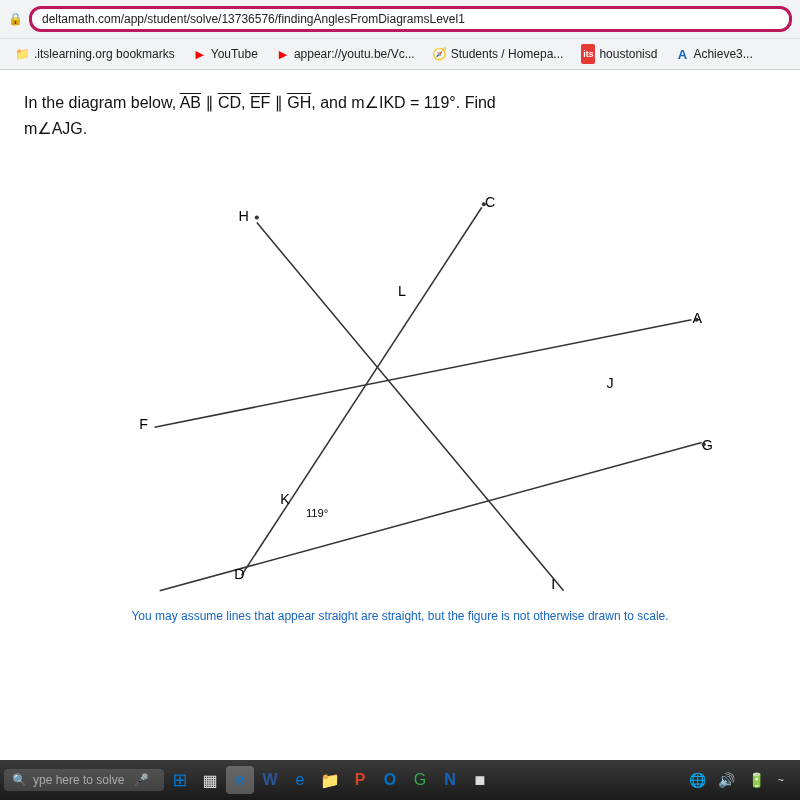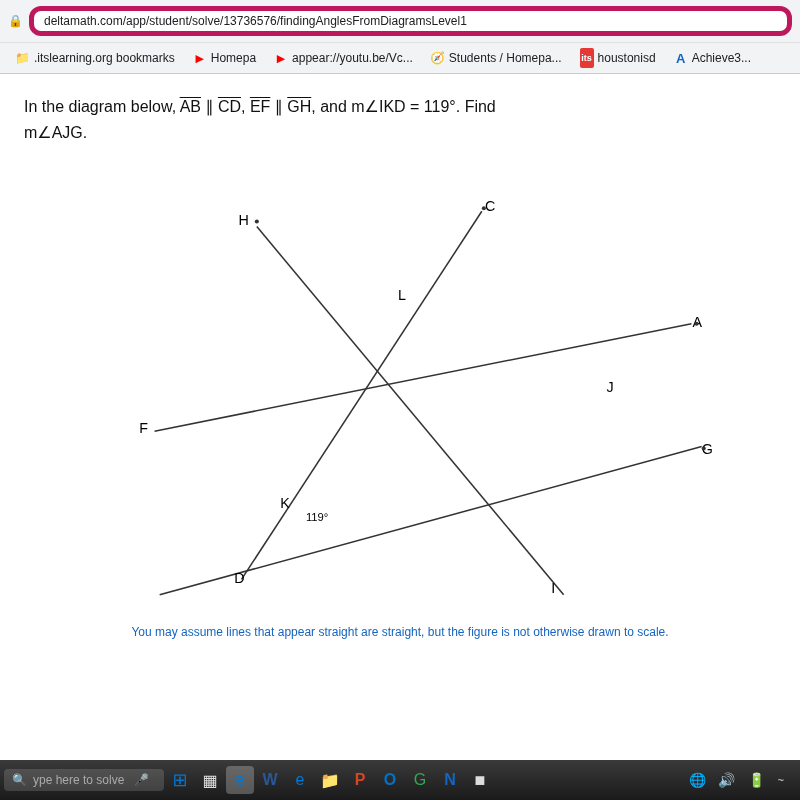--- a/index.html
+++ b/index.html
@@ -27,21 +27,21 @@
 
     .lock-icon {
       font-size: 12px;
       color: #5f6368;
     }
 
     .url-text {
       font-size: 12px;
       color: #202124;
       background: #fff;
-      border: 5px solid #be185d;
+      border: 3px solid #be185d;
       border-radius: 12px;
       padding: 3px 10px;
       flex: 1;
       white-space: nowrap;
       overflow: hidden;
       text-overflow: ellipsis;
     }
 
     .bookmarks-bar {
       display: flex;
@@ -98,21 +98,21 @@
 
     .diagram-svg {
       width: 100%;
       height: 100%;
     }
 
     .disclaimer-text {
       font-size: 12px;
       color: #1565c0;
       text-align: center;
-      margin-top: 16px;
+      margin-top: 4px;
     }
 
     
     .taskbar {
       position: fixed;
       bottom: 0;
       left: 0;
       width: 800px;
       height: 40px;
       background: linear-gradient(to bottom, #3a3a3a, #1a1a1a);
@@ -183,21 +183,21 @@
     <span class="lock-icon">🔒</span>
     <div class="url-text">deltamath.com/app/student/solve/13736576/findingAnglesFromDiagramsLevel1</div>
   </div>
   <div class="bookmarks-bar">
     <div class="bookmark-item">
       <span class="bookmark-icon">📁</span>
       <span>.itslearning.org bookmarks</span>
     </div>
     <div class="bookmark-item">
       <span class="bookmark-icon yt-icon">▶</span>
-      <span>Homepa</span>
+      <span>YouTube</span>
     </div>
     <div class="bookmark-item">
       <span class="bookmark-icon yt-icon">▶</span>
       <span>appear://youtu.be/Vc...</span>
     </div>
     <div class="bookmark-item">
       <span class="bookmark-icon">🧭</span>
       <span>Students / Homepa...</span>
     </div>
     <div class="bookmark-item">

